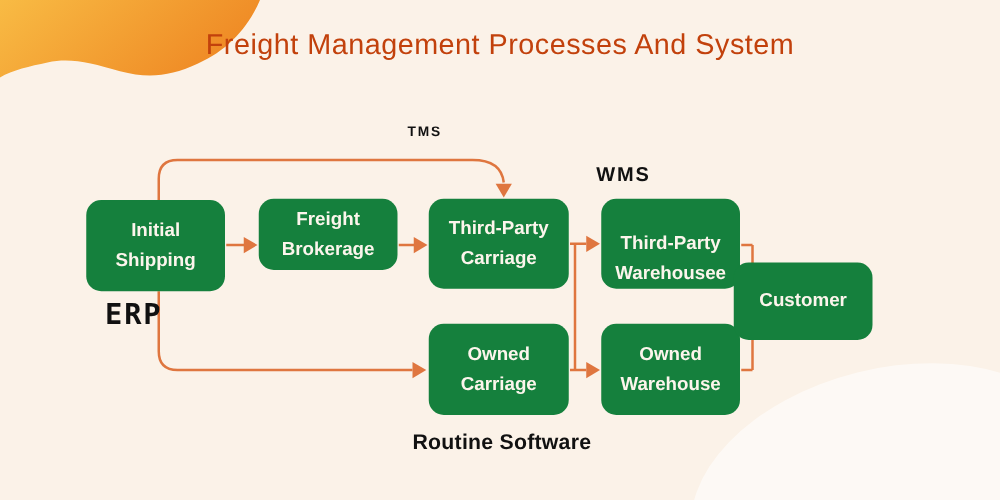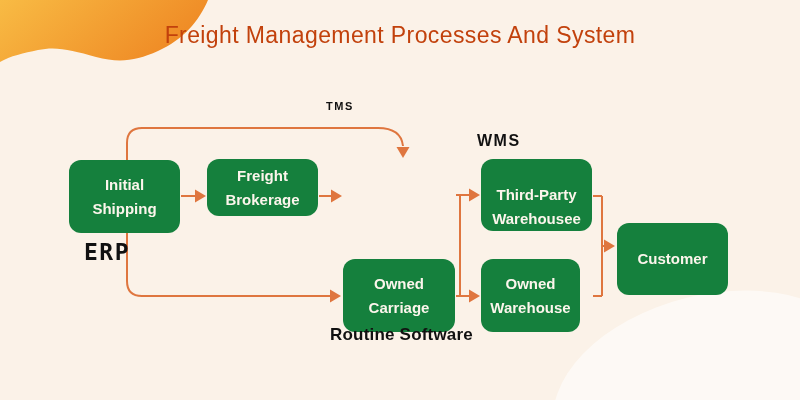--- a/index.html
+++ b/index.html
@@ -36,31 +36,31 @@
     display:flex;align-items:center;justify-content:center;
     text-align:center;
     color:#FCF5EC;font-size:15px;font-weight:700;line-height:24px;
     padding:0 6px;box-sizing:border-box;
   }
   .n-initial{left:69px;top:160px;width:111px;height:73px;}
   .n-brokerage{left:207px;top:159px;width:111px;height:57px;}
   .n-tpcarriage{left:343px;top:159px;width:112px;height:72px;}
   .n-tpwarehouse{left:481px;top:159px;width:111px;height:72px;align-items:flex-end;}
   .n-ocarriage{left:343px;top:259px;width:112px;height:73px;align-items:center;}
-  .n-owarehouse{left:481px;top:259px;width:99px;height:73px;}
-  .n-customer{left:617px;top:210px;width:111px;height:72px;margin-top:13px;}
+  .n-owarehouse{left:481px;top:259px;width:111px;height:73px;}
+  .n-customer{left:587px;top:210px;width:111px;height:62px;}
 
   
   .sys-label{
     position:absolute;color:#111111;font-weight:700;white-space:nowrap;
   }
   .l-tms{left:326px;top:100px;font-size:11px;letter-spacing:1.5px;}
   .l-wms{left:477px;top:132px;font-size:16px;letter-spacing:1.5px;}
   .l-erp{left:84px;top:239px;font-size:23px;letter-spacing:1.5px;font-family:"DejaVu Sans Mono","Liberation Mono",monospace;}
-  .l-routine{left:330px;top:325px;font-size:17px;letter-spacing:0.2px;}
+  .l-routine{left:330px;top:344px;font-size:17px;letter-spacing:0.2px;}
 </style>
 </head>
 <body>
 
 <div class="stage">
 
   <svg class="blob-tl" width="230" height="70" viewBox="0 0 230 70">
     <defs>
       <linearGradient id="blobGrad" x1="0" y1="0" x2="1" y2="0.35">
         <stop offset="0" stop-color="#F8BB44"></stop>
@@ -99,20 +99,23 @@
     <path class="edge" d="M593,196 H602 M593,296 H602 M602,196 V296 M602,246 H605"></path>
     <polygon class="arrowhead" points="615,246 604,239.5 604,252.5"></polygon>
   </svg>
 
   <div class="node n-initial">
     <span>Initial Shipping</span>
   </div>
   <div class="node n-brokerage">
     <span>Freight Brokerage</span>
   </div>
+  <div class="node n-tpcarriage">
+    <span>Third-Party Carriage</span>
+  </div>
   <div class="node n-tpwarehouse">
     <span>Third-Party Warehousee</span>
   </div>
   <div class="node n-ocarriage">
     <span>Owned Carriage</span>
   </div>
   <div class="node n-owarehouse">
     <span>Owned Warehouse</span>
   </div>
   <div class="node n-customer">

